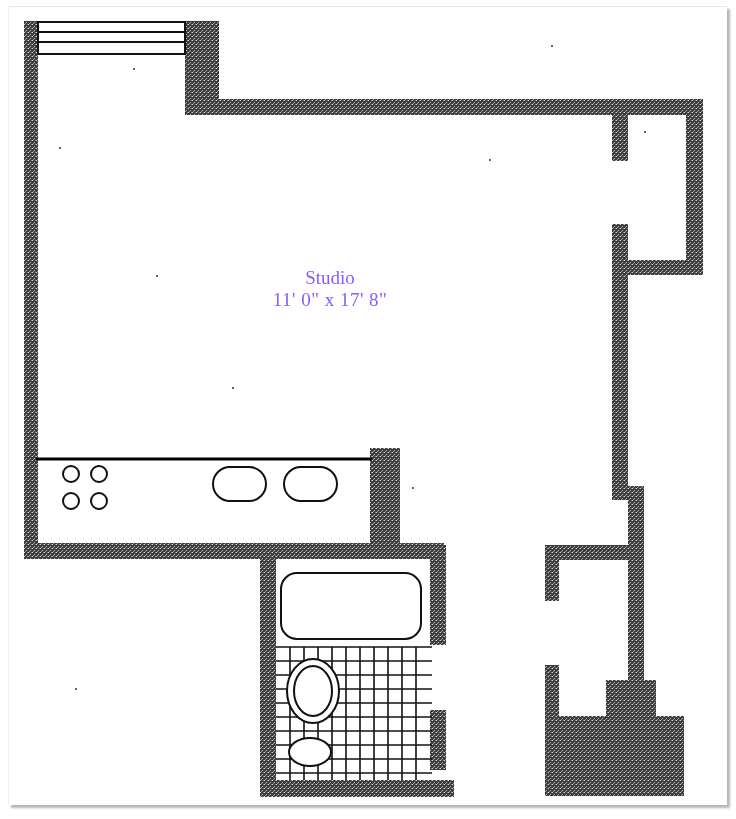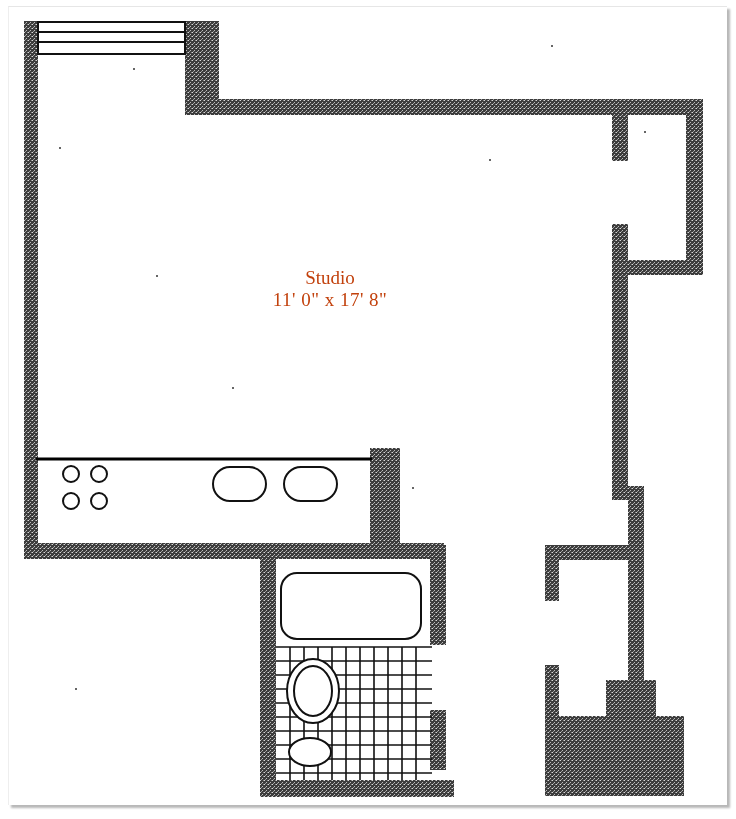--- a/index.html
+++ b/index.html
@@ -1,21 +1,21 @@
 <!DOCTYPE html>
 <html><head>
 <meta charset="utf-8">
 <style>
   html, body { margin:0; padding:0; background:#ffffff; }
   body { width:736px; height:819px; position:relative; overflow:hidden; font-family:"Liberation Serif", serif; }
   .frame { position:absolute; left:8px; top:6px; width:718px; height:798px; background:#fff;
            border-top:1px solid #e6e6e6; border-left:1px solid #eeeeee;
            box-shadow: 3px 3px 2px #b8b8b8; }
   svg { position:absolute; left:0; top:0; }
-  .label { position:absolute; color:#c2410c; text-align:center; font-family:"Liberation Serif", serif; }
+  .label { position:absolute; color:#8b5cf6; text-align:center; font-family:"Liberation Serif", serif; }
   .room-name { left:220px; top:267px; width:220px; font-size:19px; }
   .room-dim { left:220px; top:289px; width:220px; font-size:19px; letter-spacing:0.5px; }
 </style>
 </head>
 <body>
 
 <div class="frame">
 </div>
 
 <svg width="736" height="819" viewBox="0 0 736 819">

